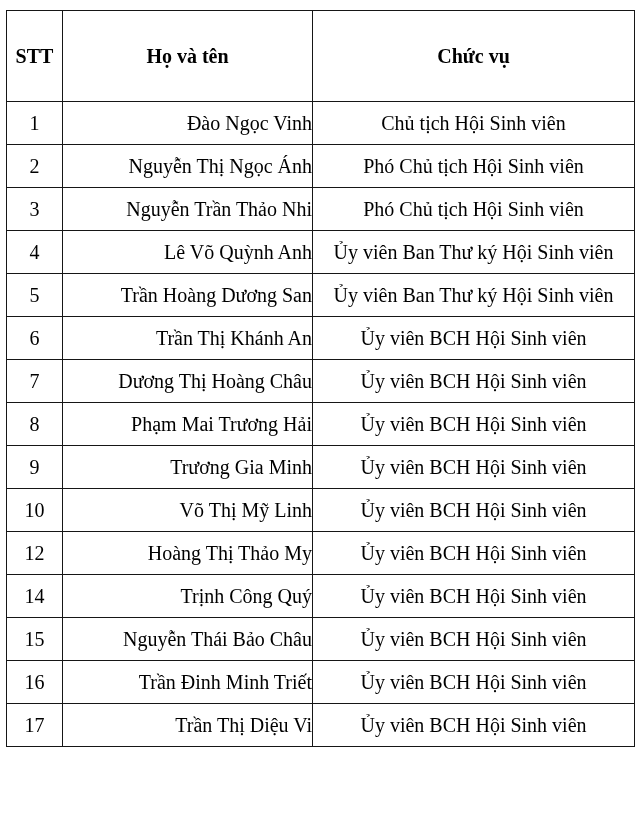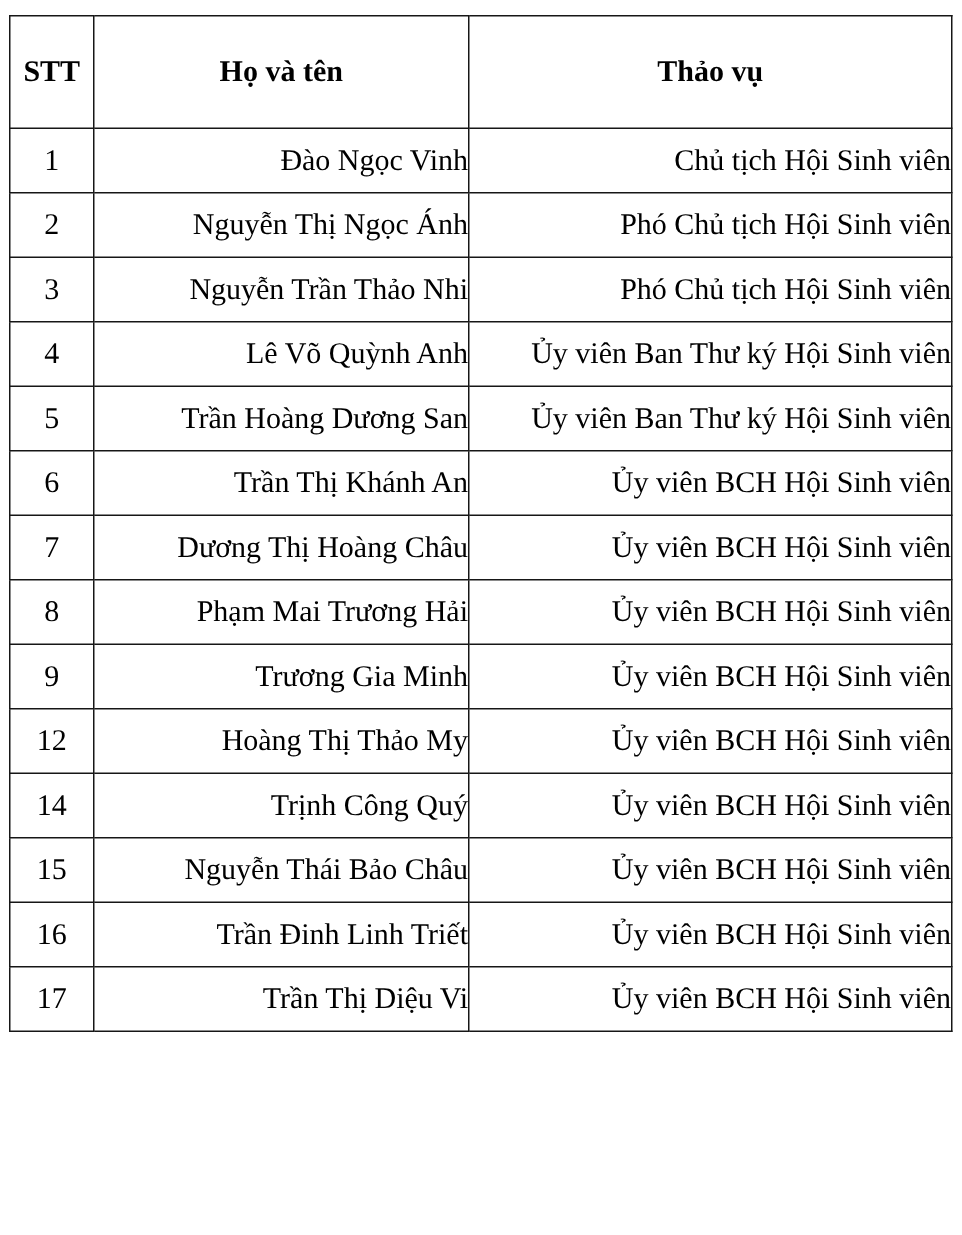--- a/index.html
+++ b/index.html
@@ -31,49 +31,49 @@
   .officer-table col.c-role { width: 322px; }
   .officer-table th,
   .officer-table td {
     border: 1px solid #161616;
     font-size: 20px;
     line-height: 1.15;
     padding: 0;
     overflow: hidden;
     white-space: nowrap;
   }
-  .officer-table thead tr { height: 75px; }
+  .officer-table thead tr { height: 91px; }
   .officer-table tbody tr { height: 43px; }
   .officer-table th {
     font-weight: bold;
     text-align: center;
     vertical-align: middle;
   }
   .officer-table td {
     vertical-align: middle;
   }
   td.cell-stt  { text-align: center; }
   td.cell-name { text-align: right; padding-left: 15px; }
-  td.cell-role { text-align: right; }
+  td.cell-role { text-align: center; }
 </style>
 </head>
 <body>
 
 <div class="doc-page">
   <table class="officer-table">
     <colgroup>
       <col class="c-stt">
       <col class="c-name">
       <col class="c-role">
     </colgroup>
     <thead>
       <tr>
         <th>STT</th>
         <th>Họ và tên</th>
-        <th>Thảo vụ</th>
+        <th>Chức vụ</th>
       </tr>
     </thead>
     <tbody>
 
         <tr>
           <td class="cell-stt">1</td>
           <td class="cell-name">Đào Ngọc Vinh</td>
           <td class="cell-role">Chủ tịch Hội Sinh viên</td>
         </tr>
 
@@ -118,20 +118,25 @@
           <td class="cell-name">Phạm Mai Trương Hải</td>
           <td class="cell-role">Ủy viên BCH Hội Sinh viên</td>
         </tr>
 
         <tr>
           <td class="cell-stt">9</td>
           <td class="cell-name">Trương Gia Minh</td>
           <td class="cell-role">Ủy viên BCH Hội Sinh viên</td>
         </tr>
 
+        <tr>
+          <td class="cell-stt">10</td>
+          <td class="cell-name">Võ Thị Mỹ Linh</td>
+          <td class="cell-role">Ủy viên BCH Hội Sinh viên</td>
+        </tr>
 
 
         <tr>
           <td class="cell-stt">12</td>
           <td class="cell-name">Hoàng Thị Thảo My</td>
           <td class="cell-role">Ủy viên BCH Hội Sinh viên</td>
         </tr>
 
 
         <tr>
@@ -141,21 +146,21 @@
         </tr>
 
         <tr>
           <td class="cell-stt">15</td>
           <td class="cell-name">Nguyễn Thái Bảo Châu</td>
           <td class="cell-role">Ủy viên BCH Hội Sinh viên</td>
         </tr>
 
         <tr>
           <td class="cell-stt">16</td>
-          <td class="cell-name">Trần Đinh Linh Triết</td>
+          <td class="cell-name">Trần Đinh Minh Triết</td>
           <td class="cell-role">Ủy viên BCH Hội Sinh viên</td>
         </tr>
 
         <tr>
           <td class="cell-stt">17</td>
           <td class="cell-name">Trần Thị Diệu Vi</td>
           <td class="cell-role">Ủy viên BCH Hội Sinh viên</td>
         </tr>
       </tbody>
   </table>

